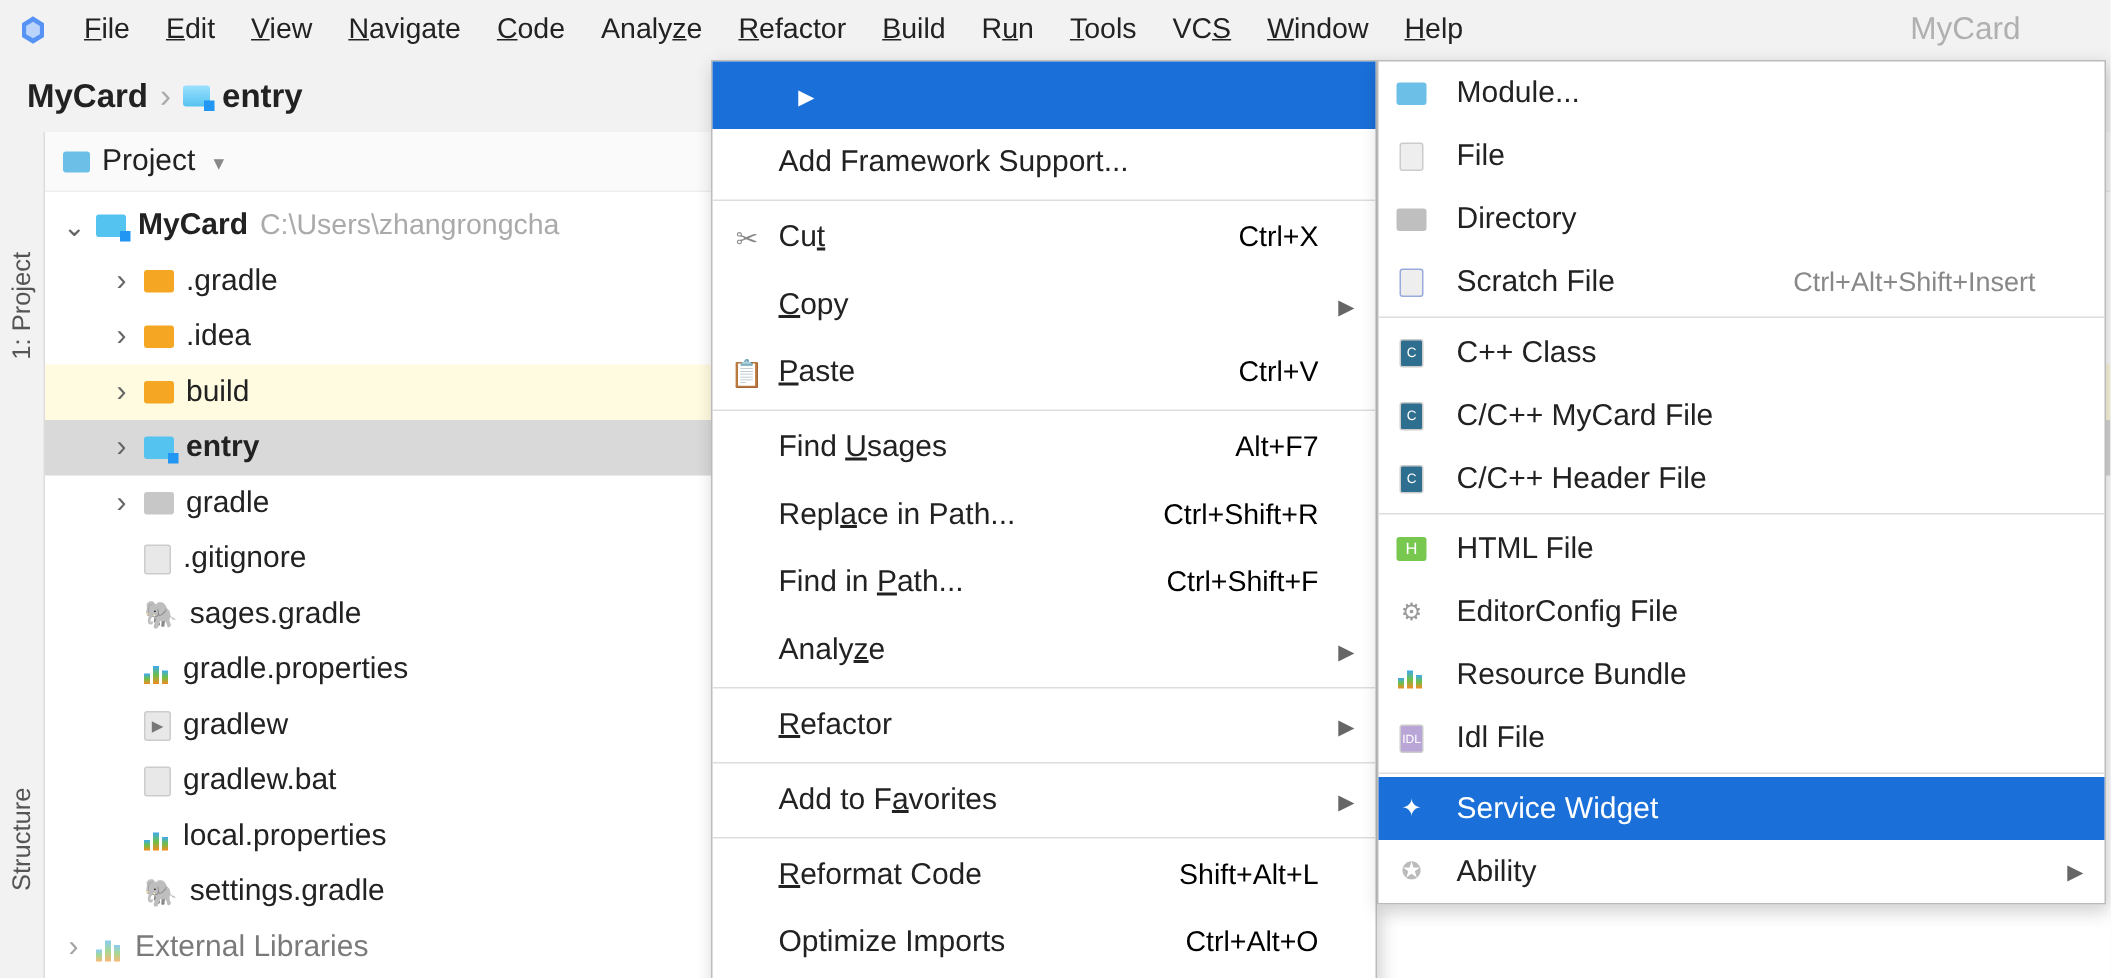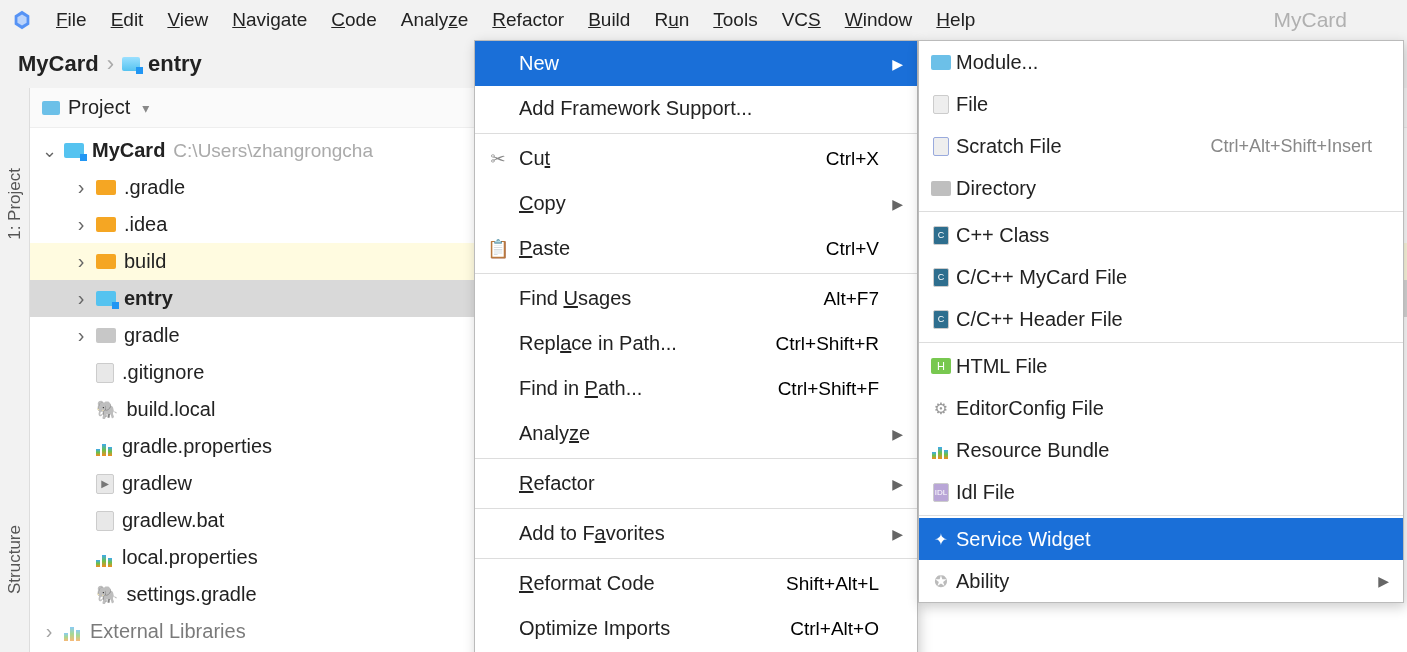--- a/index.html
+++ b/index.html
@@ -167,21 +167,21 @@
       background: #fff;
       border: 1px solid #bbb;
       box-shadow: 2px 4px 12px rgba(0,0,0,0.2);
       z-index: 11;
     }
     .sm-row {
       display: flex; align-items: center;
       height: 42px;
       padding: 0 14px 0 10px;
       font-size: 20px;
-      gap: 3px;
+      gap: 18px;
     }
     .sm-row.highlight { background: #1a6fd8; color: #fff; }
     .sm-row .sm-icon {
       width: 24px; height:20px; text-align:center; font-size:16px;
       display:inline-flex; align-items:center; justify-content:center;
     }
     .sm-row .sm-label { flex: 1; }
     .sm-row .sm-shortcut { color:#888; font-size:18px; }
     .sm-row .sm-sub { width:14px; text-align:right; color:#666; font-size:14px;}
     .sm-sep { height:1px; background:#ddd; margin:2px 0; }
@@ -288,21 +288,21 @@
           <div class="tree-row">
             <span class="indent1"></span>
             <span class="arrow none"></span>
             <span class="file-icon"></span>
             <span>.gitignore</span>
           </div>
           <div class="tree-row">
             <span class="indent1"></span>
             <span class="arrow none"></span>
             <span class="elephant">🐘</span>
-            <span>build.local</span>
+            <span>sages.gradle</span>
           </div>
           <div class="tree-row">
             <span class="indent1"></span>
             <span class="arrow none"></span>
             <span class="i-bars">
               <span style="height:7px"></span>
               <span style="height:12px"></span>
               <span style="height:9px"></span>
             </span>
             <span>gradle.properties</span>
@@ -345,21 +345,20 @@
           </span>
         <span>External Libraries</span>
       </div>
     </div>
   </div>
 </div>
 
 <div class="context-menu" id="ctx">
     <div class="cm-row highlight">
       <span class="cm-icon"></span>
-      <span class="cm-label">New</span>
       <span class="cm-shortcut"></span>
       <span class="cm-sub">▶</span>
     </div>
     <div class="cm-row">
       <span class="cm-icon"></span>
       <span class="cm-label">Add Framework Support...</span>
       <span class="cm-shortcut"></span>
       <span class="cm-sub"></span>
     </div>
     <div class="cm-sep"></div>
@@ -449,32 +448,32 @@
     <div class="sm-row">
       <span class="sm-icon">
         <span class="i-file"></span>
       </span>
       <span class="sm-label">File</span>
       <span class="sm-shortcut"></span>
       <span class="sm-sub"></span>
     </div>
     <div class="sm-row">
       <span class="sm-icon">
+        <span class="i-dir"></span>
+      </span>
+      <span class="sm-label">Directory</span>
+      <span class="sm-shortcut"></span>
+      <span class="sm-sub"></span>
+    </div>
+    <div class="sm-row">
+      <span class="sm-icon">
         <span class="i-file" style="border-color:#9ad"></span>
       </span>
       <span class="sm-label">Scratch File</span>
       <span class="sm-shortcut">Ctrl+Alt+Shift+Insert</span>
-      <span class="sm-sub"></span>
-    </div>
-    <div class="sm-row">
-      <span class="sm-icon">
-        <span class="i-dir"></span>
-      </span>
-      <span class="sm-label">Directory</span>
-      <span class="sm-shortcut"></span>
       <span class="sm-sub"></span>
     </div>
     <div class="sm-sep"></div>
     <div class="sm-row">
       <span class="sm-icon">
         <span class="i-file" style="background:#2e6e8e;color:#fff;font-size:9px;display:flex;align-items:center;justify-content:center">C</span>
       </span>
       <span class="sm-label">C++ Class</span>
       <span class="sm-shortcut"></span>
       <span class="sm-sub"></span>

